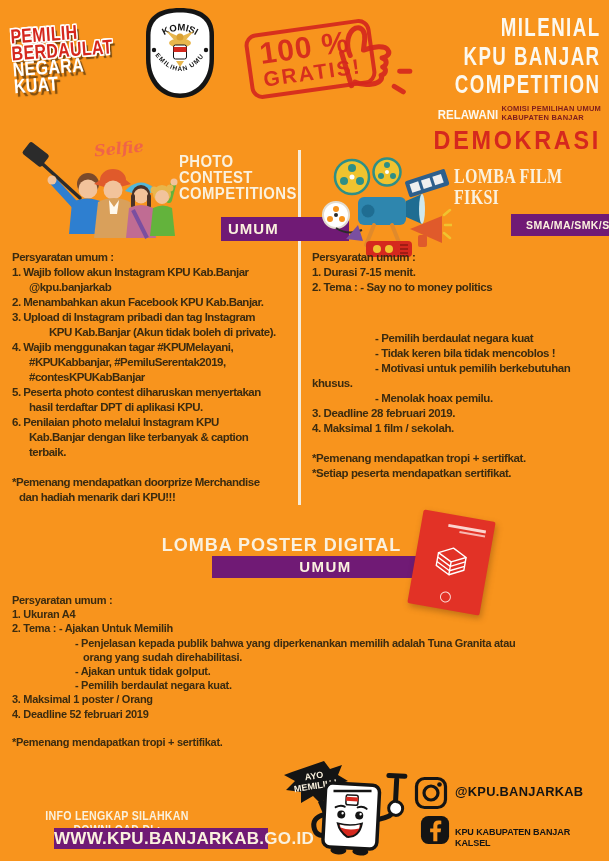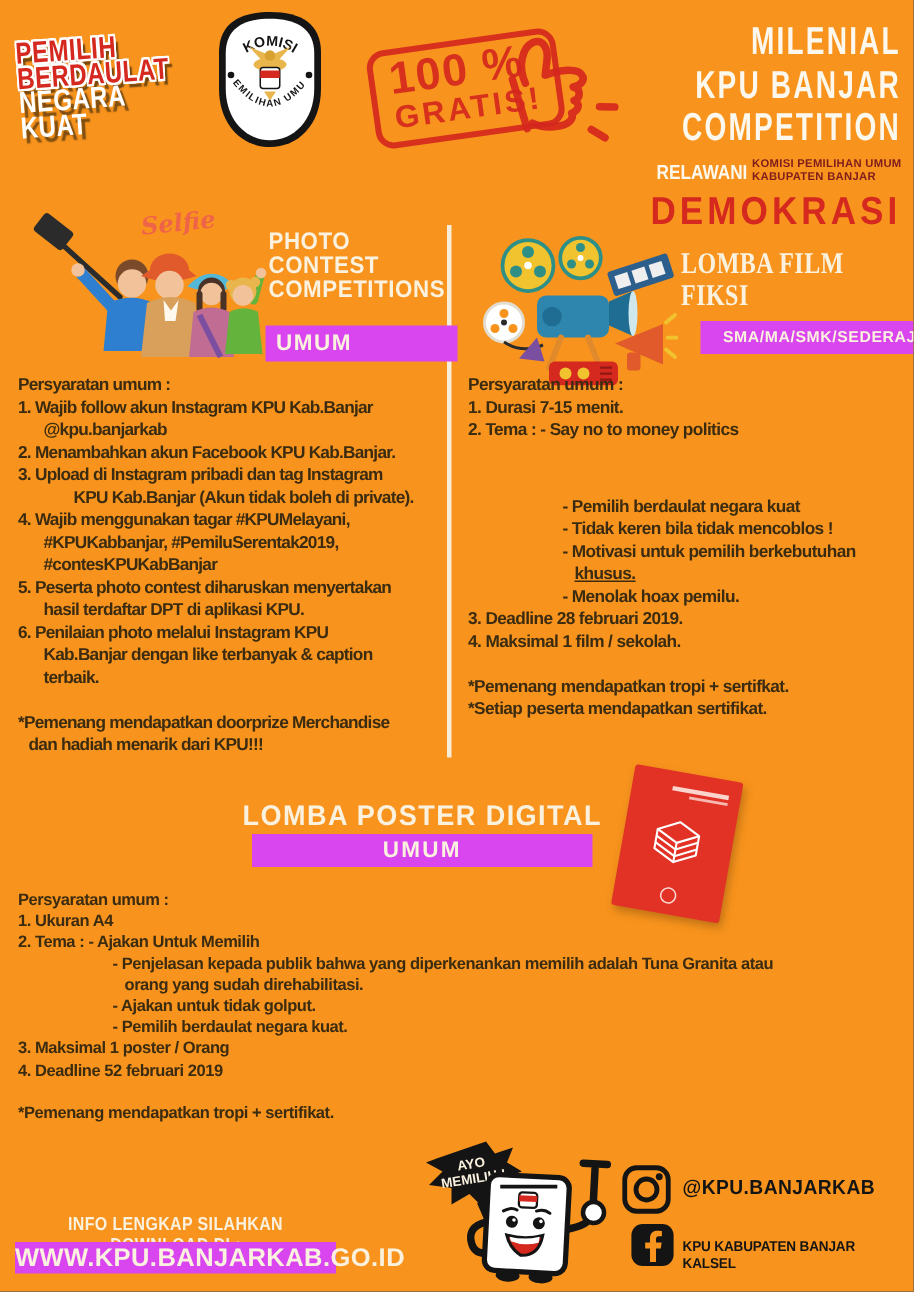--- a/index.html
+++ b/index.html
@@ -34,21 +34,21 @@
   .demokrasi{right:8px;top:127px;font-size:26px;font-weight:800;color:#D5281E;
     letter-spacing:3px;line-height:26px;transform:scaleX(.9);transform-origin:right;}
 
   
   .divider{left:298px;top:150px;width:3px;height:355px;background:#F7EDD9;}
   .selfie-label{left:94px;top:139px;font-family:"DejaVu Serif",serif;font-style:italic;
     font-weight:700;font-size:16px;color:#EF6448;transform:rotate(-6deg);}
   .sec-title li{font-weight:800;color:#FAF1DE;}
   .photo-title{left:179px;top:154px;}
   .photo-title li{font-size:16px;line-height:16px;letter-spacing:.4px;transform:scaleX(.93);transform-origin:left;}
-  .badge{background:#d946ef;color:#FAF1DE;font-weight:800;}
+  .badge{background:#701a75;color:#FAF1DE;font-weight:800;margin-left:44px;}
   .photo-badge{left:177px;top:217px;width:121px;height:24px;font-size:15px;line-height:24px;
     padding-left:7px;letter-spacing:1px;}
   .film-title{left:454px;top:166px;font-family:Liberation Serif, serif;}
   .film-title li{font-size:20px;line-height:21px;letter-spacing:.4px;transform:scaleX(.8);transform-origin:left;}
   .film-badge{left:467px;top:214px;width:136px;height:22px;font-size:10.5px;line-height:22px;
     text-align:center;letter-spacing:.4px;padding-left:15px;}
 
   .req{color:#3B2B10;}
   .req-h{font-weight:800;}
   .photo-req{left:12px;top:250px;}
@@ -254,21 +254,21 @@
   <div class="abs badge film-badge">SMA/MA/SMK/SEDERAJAT</div>
 
   <div class="abs req film-req">
     <div class="req-h">Persyaratan umum :</div>
     <ul>
         <li>1. Durasi 7-15 menit.</li>
         <li>2. Tema : - Say no to money politics</li>
         <li style="margin-left: 63px; margin-top: 36px;">- Pemilih berdaulat negara kuat</li>
         <li style="margin-left: 63px;">- Tidak keren bila tidak mencoblos !</li>
         <li style="margin-left: 63px;">- Motivasi untuk pemilih berkebutuhan</li>
-        <li style="margin-left: 71px; text-decoration: underline;">khusus.</li>
+        <li style="">khusus.</li>
         <li style="margin-left: 63px;">- Menolak hoax pemilu.</li>
         <li>3. Deadline 28 februari 2019.</li>
         <li>4. Maksimal 1 film / sekolah.</li>
         <li>&nbsp;</li>
         <li>*Pemenang mendapatkan tropi + sertifkat.</li>
         <li>*Setiap peserta mendapatkan sertifikat.</li>
       </ul>
   </div>
 
   <div class="abs pd-title">LOMBA POSTER DIGITAL</div>

